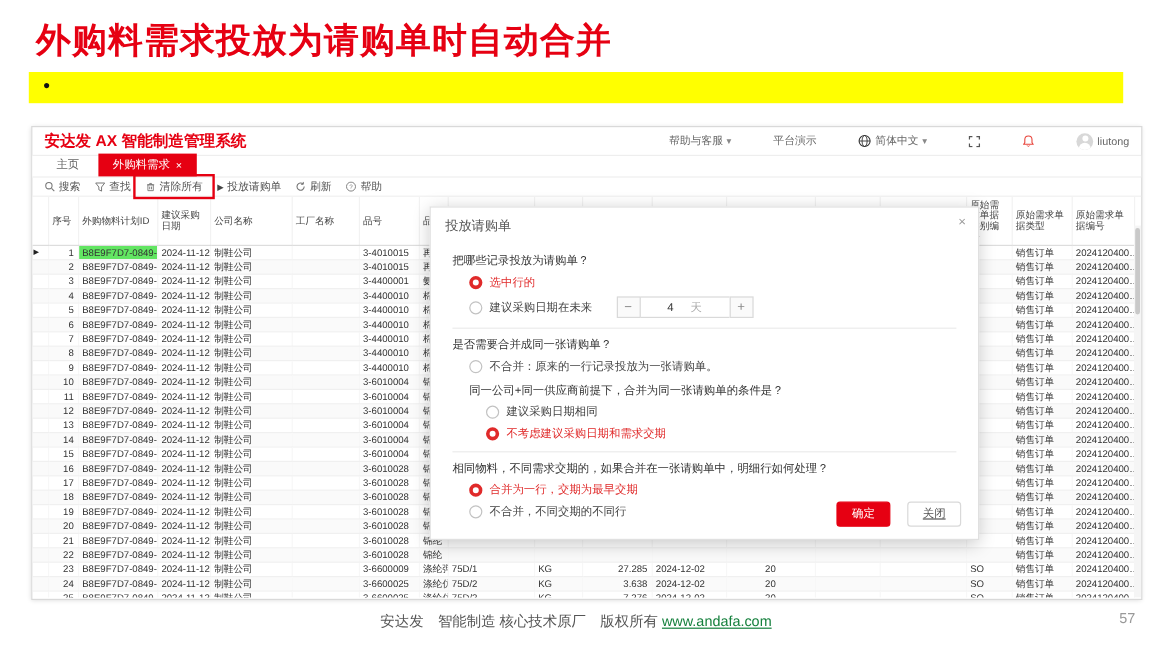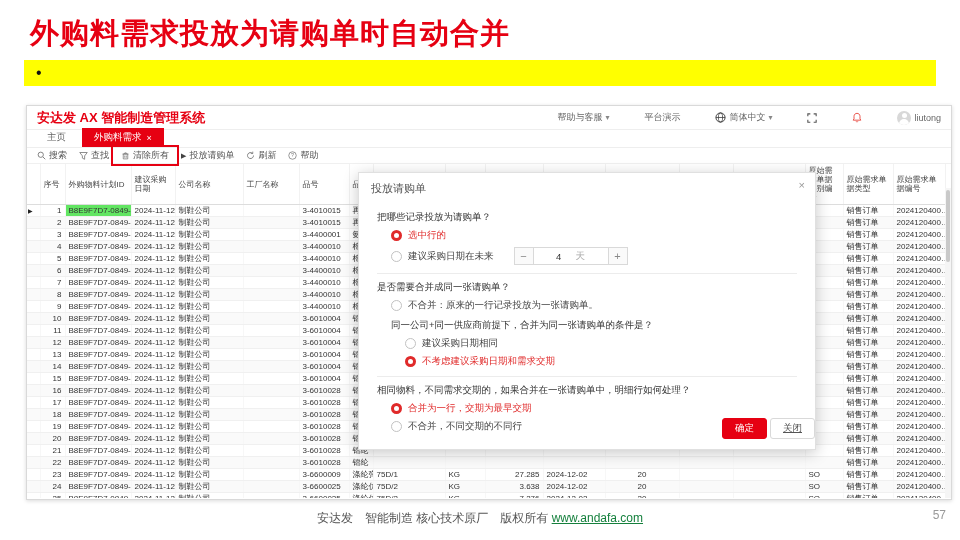--- a/index.html
+++ b/index.html
@@ -56,21 +56,21 @@
   .radio { width:11px; height:11px; border-radius:50%; border:1px solid #c2c2c2; background:#fff; flex:none; }
   .radio.sel { border:3.5px solid #e02a2a; }
   .opt .lbl { color:#444; }
   .opt.red .lbl { color:#e02a2a;text-align:center; }
   .stepper { display:inline-flex; align-items:center; margin-left:14px; height:18px; }
   .step-btn { width:20px; height:18px; border:1px solid #d9d9d9; background:#fafafa; color:#888; font-size:11px; display:flex; align-items:center; justify-content:center; cursor:pointer; }
   .step-input { width:74px; height:18px; border-top:1px solid #d9d9d9; border-bottom:1px solid #d9d9d9; display:flex; align-items:center; justify-content:center; gap:14px; font-size:9.5px; color:#333; }
   .step-unit { color:#aaa; }
   .dlg-sep { border:none; border-top:1px solid #ececec; margin:8px 0 2px; }
   .sub { margin-left:14px; }
-  .dlg-footer { position:absolute; right:0; bottom:10px; display:flex; gap:3px; }
+  .dlg-footer { position:absolute; right:14px; bottom:10px; display:flex; gap:14px; }
   .btn { height:21px; padding:0 12px; font-size:9.5px; border-radius:3px; display:flex; align-items:center; cursor:pointer; }
   .btn-primary { background:#e60012; color:#fff; border:1px solid #e60012; }
   .btn-default { background:#fff; color:#555; border:1px solid #d9d9d9;text-decoration:underline; }
 
   .slide-footer { position:absolute; left:0; top:510px; width:100%; text-align:center; font-size:12px; color:#555; }
   .slide-footer a { color:#15803d; text-decoration:underline; }
   .page-num { position:absolute; right:14px; top:508px; font-size:12px; color:#999; }
 </style>
 </head>
 <body>

